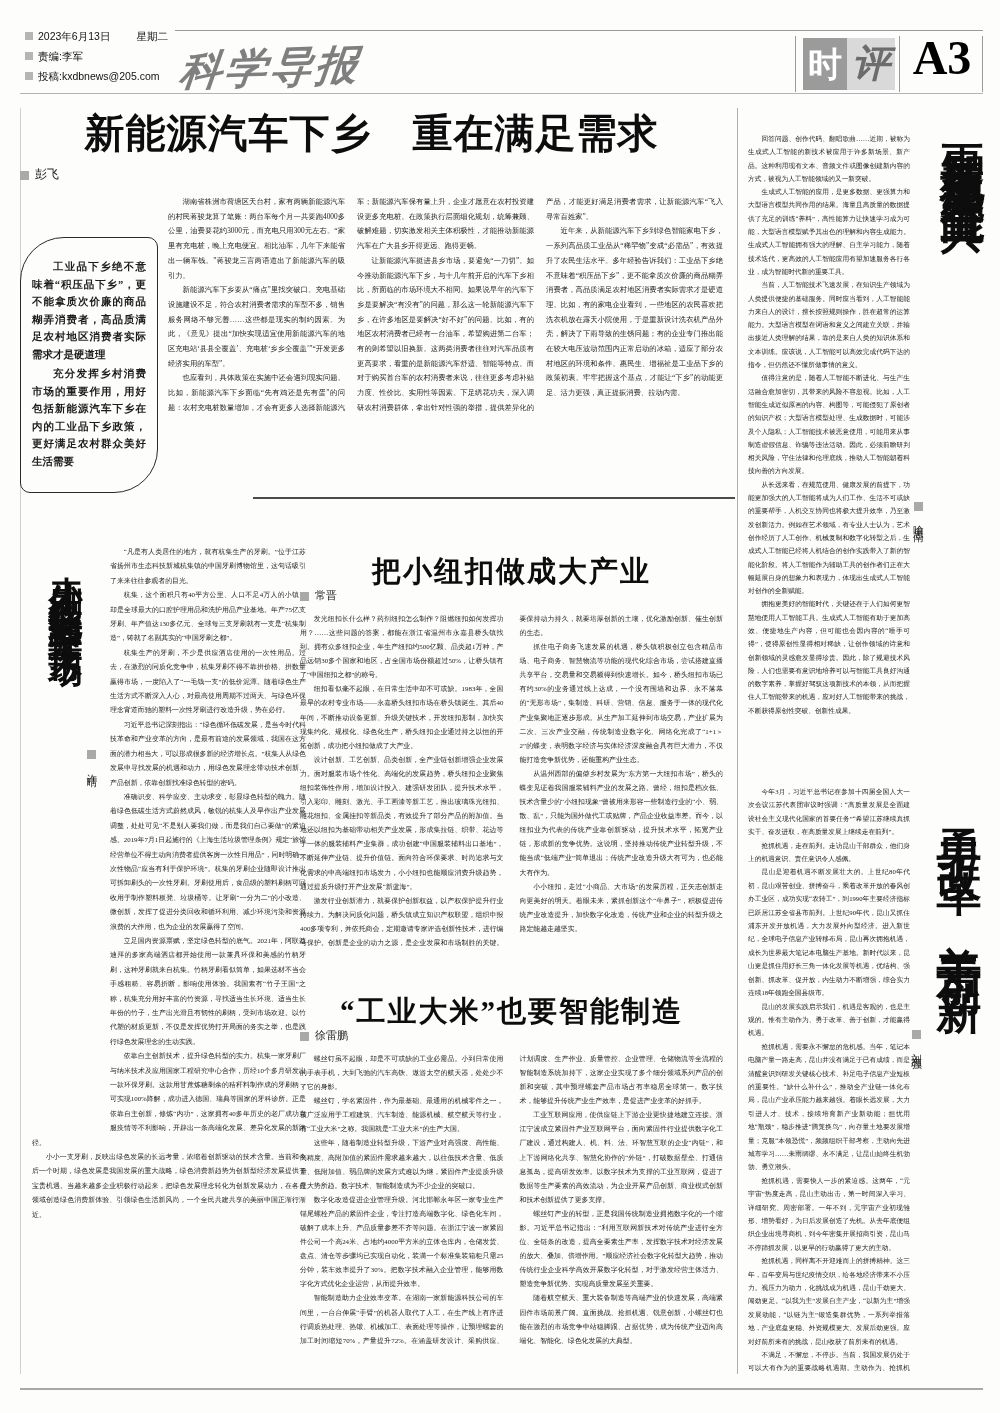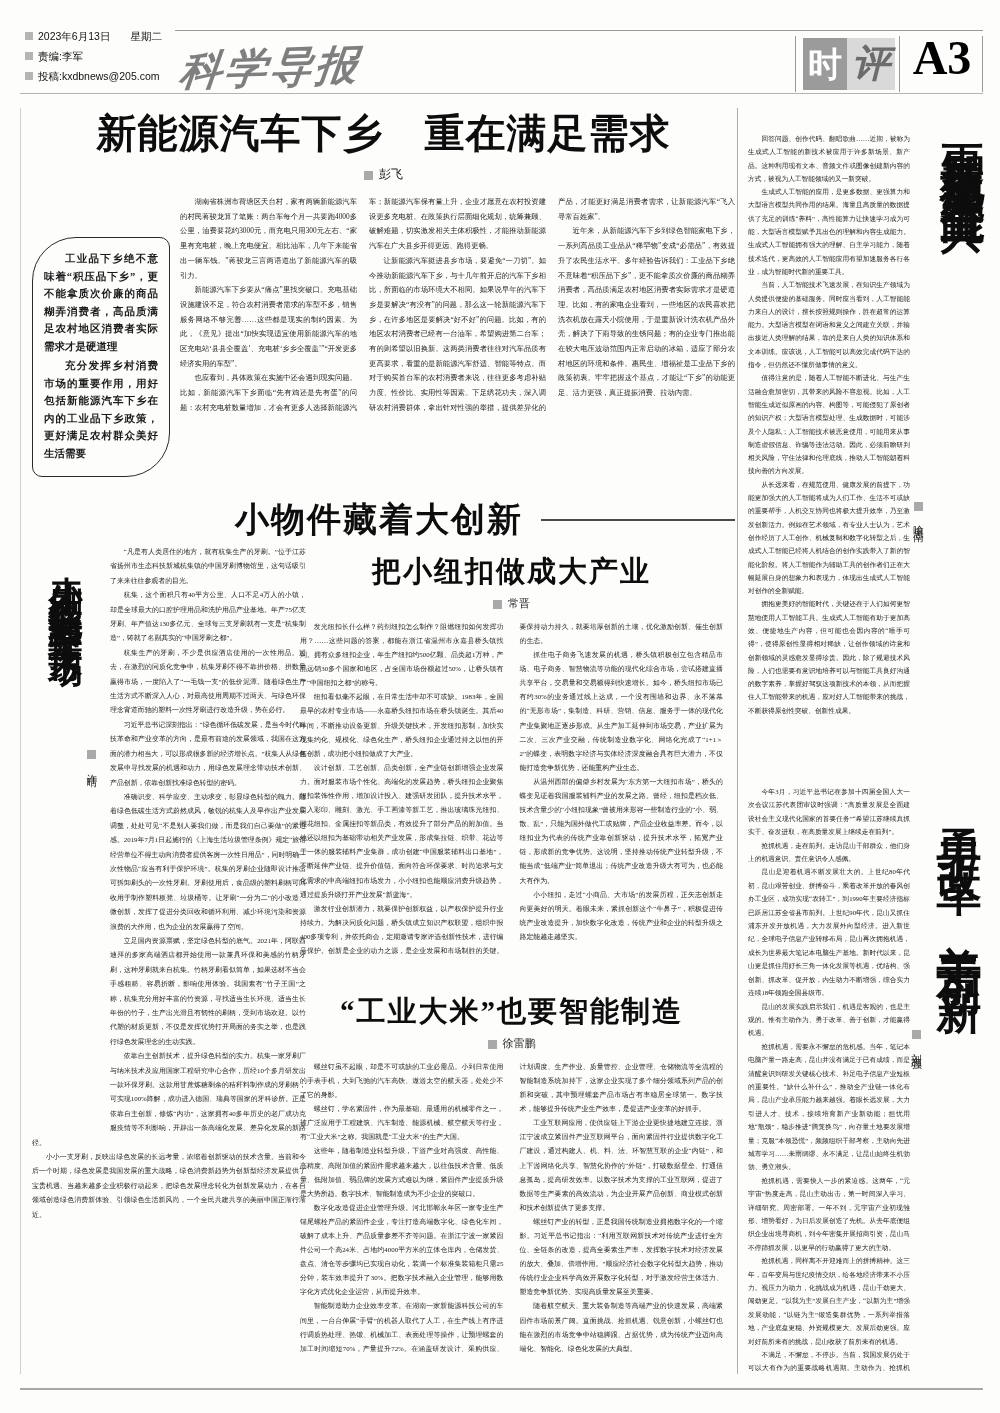--- a/index.html
+++ b/index.html
@@ -6,45 +6,45 @@
   .page{position:relative;width:1000px;height:1413px;margin:0 auto;background:#fdfdfc;
         font-family:"Liberation Serif",serif;color:#1c1c1c;overflow:hidden;}
   .hrule,.vrule{position:absolute;background:#9a9a9a;}
   p.para{margin:0;text-indent:2em;}
   .jt{text-align:justify;}
 
   
   .meta{position:absolute;left:25px;top:26px;font-family:"Liberation Sans",sans-serif;
         font-size:10.5px;line-height:20px;color:#111;}
   .meta-line .sq{display:inline-block;width:8px;height:8px;background:#b5b5b5;margin-right:5px;}
-  .meta-wk{margin-left:20px;}
+  .meta-wk{margin-left:26px;}
   .masthead{position:absolute;left:180px;top:40px;font-size:42px;color:#7f7f7f;font-weight:700;
         font-style:italic;letter-spacing:3px;transform:skewX(-8deg) rotate(-2deg);}
   .shi-box{position:absolute;left:803px;top:38px;width:44px;height:52px;background:#9b9b9b;
         color:#fff;font-family:"Liberation Sans",sans-serif;font-weight:900;font-size:34px;
         line-height:52px;text-align:center;}
   .ping-box{position:absolute;left:847px;top:38px;width:48px;height:52px;background:#d9d9d9;
         color:#6c6c6c;font-size:38px;line-height:50px;text-align:center;font-style:italic;font-weight:700;}
   .a3{position:absolute;left:903px;top:30px;width:78px;text-align:center;font-weight:900;
         font-size:48px;color:#000;}
 
   
   .byline{font-size:12px;color:#222;}
   .byline .bsq{display:inline-block;width:9px;height:9px;background:#a9a9a9;margin-right:6px;vertical-align:middle;}
   .v-byline{position:absolute;writing-mode:vertical-rl;font-size:10.5px;letter-spacing:3px;color:#222;}
   .v-byline .bsq{display:inline-block;width:9px;height:9px;background:#a9a9a9;margin-bottom:6px;}
 
   
-  .lead{position:absolute;left:32px;top:104px;width:703px;}
+  .lead{position:absolute;left:20px;top:104px;width:703px;}
   .lead h1{margin:6px 0 0;text-align:center;font-family:"Liberation Sans",sans-serif;
         font-weight:900;font-size:40px;line-height:1.15;letter-spacing:1px;color:#0d0d0d;}
-  .lead .byline{text-align:center;margin-top:10px;}
+  .lead .byline{margin-top:10px;}
   .lead-body{display:flex;margin-top:12px;height:304px;overflow:hidden;}
   .quote-wrap{width:138px;flex:none;padding-top:42px;}
-  .quote-box{border:1.5px solid #2a2a2a;border-radius:44px 10px 44px 10px;padding:12px 11px;
+  .quote-box{border:1.5px solid #2a2a2a;border-radius:44px 10px 44px 10px;padding:20px 11px;
         font-size:10.5px;line-height:17.5px;font-weight:700;}
   .quote-box p.para{margin-bottom:2px;}
   .lead-cols{flex:1;margin-left:10px;column-count:3;column-gap:12px;font-size:7.3px;
         line-height:14.7px;height:304px;}
 
   
   .side-art{position:absolute;left:748px;width:237px;}
   .side-text{position:absolute;left:0;width:162px;overflow:hidden;font-size:6.7px;line-height:13.3px;}
   .v-head{position:absolute;writing-mode:vertical-rl;font-weight:900;color:#0d0d0d;}
   .ai{top:110px;height:648px;}
@@ -66,21 +66,21 @@
   .tb{position:absolute;left:32px;top:545px;width:274px;height:822px;overflow:hidden;
         font-size:6.9px;line-height:14.4px;}
   .tb-float{float:left;width:72px;height:586px;position:relative;margin-right:6px;}
   .tb-head{position:absolute;left:16px;top:4px;writing-mode:vertical-rl;font-weight:900;
         font-size:34px;letter-spacing:6px;line-height:1;color:#0d0d0d;}
   .tb .v-byline{left:52px;top:205px;}
 
   .mid-art{position:absolute;left:300px;width:423px;}
   .mid-art h3{margin:6px 0 0;text-align:center;font-weight:900;font-size:29px;letter-spacing:2px;
         line-height:1.1;color:#0d0d0d;}
-  .mid-art .byline{text-align:center;margin-top:8px;font-size:11px;}
+  .mid-art .byline{font-size:11px;}
   .mid-cols{margin-top:9px;column-count:2;column-gap:16px;overflow:hidden;font-size:6.9px;line-height:14.1px;}
   .btn-art{top:550px;}
   .btn-art .mid-cols{height:358px;}
   .fast-art{top:990px;}
   .fast-art .mid-cols{height:308px;}
 </style>
 </head>
 <body>
 
 <div class="page">
@@ -133,21 +133,20 @@
         <p class="para">当前，人工智能技术飞速发展，在知识生产领域为人类提供便捷的基础服务。同时应当看到，人工智能能力来自人的设计，擅长按照规则操作，胜在超常的运算能力。大型语言模型在词语和意义之间建立关联，并输出接近人类理解的结果，靠的是来自人类的知识体系和文本训练。应该说，人工智能可以高效完成代码下达的指令，但仍然还不懂所做事情的意义。</p>
         <p class="para">值得注意的是，随着人工智能不断进化、与生产生活融合愈加密切，其带来的风险不容忽视。比如，人工智能生成近似原画的内容、构图等，可能侵犯了原创者的知识产权；大型语言模型处理、生成数据时，可能涉及个人隐私；人工智能技术被恶意使用，可能用来从事制造虚假信息、诈骗等违法活动。因此，必须前瞻研判相关风险，守住法律和伦理底线，推动人工智能朝着科技向善的方向发展。</p>
         <p class="para">从长远来看，在规范使用、健康发展的前提下，功能更加强大的人工智能将成为人们工作、生活不可或缺的重要帮手，人机交互协同也将极大提升效率，乃至激发创新活力。例如在艺术领域，有专业人士认为，艺术创作经历了人工创作、机械复制和数字化转型之后，生成式人工智能已经将人机结合的创作实践带入了新的智能化阶段。将人工智能作为辅助工具的创作者们正在大幅延展自身的想象力和表现力，体现出生成式人工智能对创作的全新赋能。</p>
         <p class="para">拥抱更美好的智能时代，关键还在于人们如何更智慧地使用人工智能工具。生成式人工智能有助于更加高效、便捷地生产内容，但可能也会因内容的“唾手可得”，使得原创性显得相对稀缺，让创作领域的诗意和创新领域的灵感愈发显得珍贵。因此，除了规避技术风险，人们也需要有意识地培养可以与智能工具良好沟通的数字素养，掌握好驾驭这项新技术的本领，从而把握住人工智能带来的机遇，应对好人工智能带来的挑战，不断获得原创性突破、创新性成果。</p>
       </div>
     <div class="v-byline"><span class="bsq"></span><span>喻思南</span></div>
     <div class="v-head">更智慧地使用人工智能工具</div>
   </section>
 
   <div class="sec2">
-    <h2>小物件藏着大创新</h2>
     <div class="hline"></div>
   </div>
 
   <section class="tb jt">
     <div class="tb-float">
       <div class="tb-head">小牙刷在绿色转型中开拓大市场</div>
       <div class="v-byline"><span class="bsq"></span><span>许晴</span></div>
     </div>
     <div>
         <p class="para">“凡是有人类居住的地方，就有杭集生产的牙刷。”位于江苏省扬州市生态科技新城杭集镇的中国牙刷博物馆里，这句话吸引了来来往往参观者的目光。</p>

